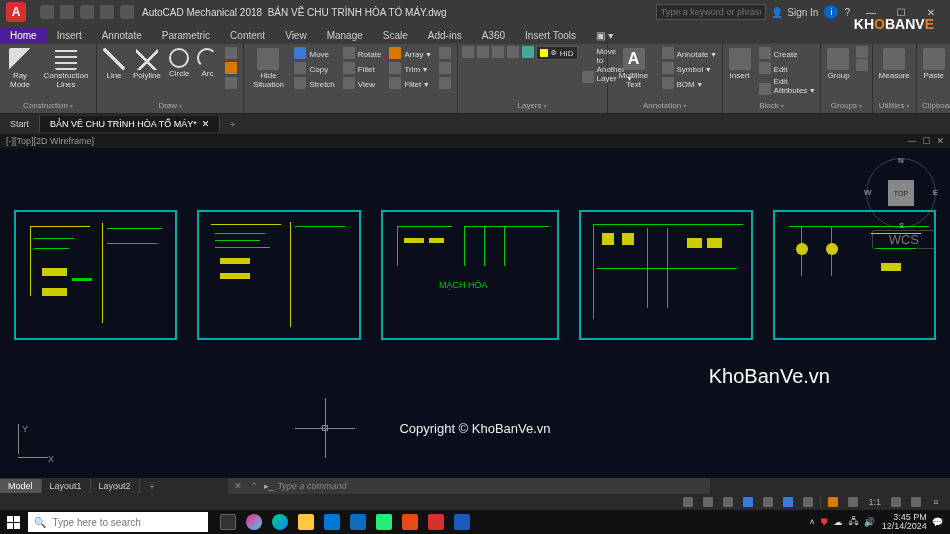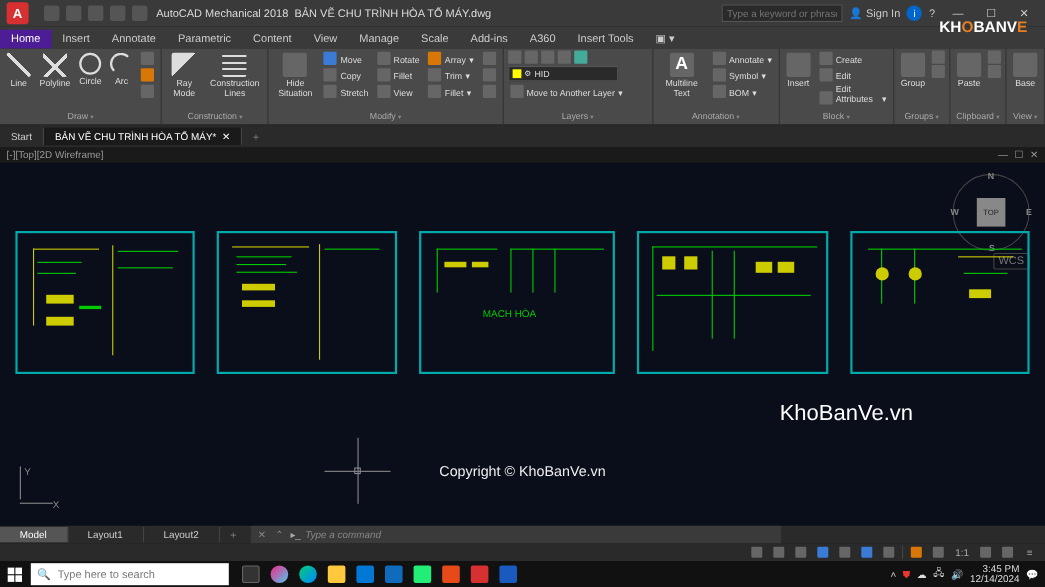--- a/index.html
+++ b/index.html
@@ -55,21 +55,21 @@
 .vp-ctrl { display:flex; gap:6px; }
 .vp-ctrl span { cursor:pointer; }
 
 
 .canvas { position:absolute; top:148px; left:0; right:0; bottom:56px; background:#0a0d1a; overflow:hidden; }
 .viewcube { position:absolute; top:10px; right:14px; width:70px; height:70px; }
 .vc-ring { position:absolute; inset:0; border:1px solid #444; border-radius:50%; }
 .vc-face { position:absolute; top:22px; left:22px; width:26px; height:26px; background:#888; display:flex; align-items:center; justify-content:center; font-size:7px; color:#222; }
 .vc-dir { position:absolute; font-size:8px; color:#888; font-weight:bold; }
 .vc-n { top:-2px; left:32px; } .vc-s { bottom:-2px; left:33px; } .vc-e { right:-2px; top:30px; } .vc-w { left:-2px; top:30px; }
-.wcs-badge { position:absolute; top:82px; right:14px; font-size:10px; color:#777; border:1px solid #444; padding:1px 4px; border-radius:2px; }
+.wcs-badge { position:absolute; top:82px; right:14px; font-size:13px; color:#777; border:1px solid #444; padding:1px 16px; border-radius:2px; }
 
 .dwg-strip { position:absolute; top:62px; left:14px; right:14px; height:130px; display:flex; gap:20px; }
 .sheet { border:2px solid #0aa; background:transparent; position:relative; }
 .sheet:nth-child(1){width:165px;} .sheet:nth-child(2){width:165px;} .sheet:nth-child(3){width:180px;} .sheet:nth-child(4){width:175px;} .sheet:nth-child(5){width:165px;}
 .schematic { position:absolute; inset:6px; }
 .sl { position:absolute; background:#cc0; }
 .sg { position:absolute; background:#0c0; }
 .sheet-label { position:absolute; font-size:9px; color:#0c0; }
 
 .crosshair { position:absolute; top:250px; left:295px; width:60px; height:60px; pointer-events:none; }
@@ -81,21 +81,21 @@
 .ucs-y { position:absolute; left:4px; top:0; width:1px; height:30px; background:#888; }
 .ucs-x { position:absolute; left:4px; bottom:6px; width:30px; height:1px; background:#888; }
 .ucs-ly { position:absolute; left:8px; top:0; font-size:9px; color:#888; }
 .ucs-lx { position:absolute; right:0; bottom:0; font-size:9px; color:#888; }
 
 .watermark { position:absolute; bottom:90px; right:120px; font-size:20px; color:#fff; font-weight:500; }
 .copyright-overlay { position:absolute; bottom:42px; left:0; right:0; text-align:center; font-size:13px; color:#eee; font-weight:500; }
 
 
 .bottom-strip { position:absolute; bottom:40px; left:0; right:0; height:16px; background:#2a2a2a; display:flex; align-items:center; font-size:9px; }
-.ml-tab { padding:2px 18px; color:#ccc; border-right:1px solid #444; }
+.ml-tab { padding:2px 8px; color:#ccc; border-right:1px solid #444; }
 .ml-tab.active { background:#555; color:#fff; }
 .ml-plus { padding:2px 8px; color:#888; }
 
 .cmdline { position:absolute; bottom:40px; left:228px; right:240px; height:16px; background:#3a3a3a; display:flex; align-items:center; font-size:9px; color:#888; padding:0 4px; gap:4px; }
 .cmd-ico { width:12px; height:12px; display:flex; align-items:center; justify-content:center; }
 
 
 .statusbar { position:absolute; bottom:24px; left:0; right:0; height:16px; background:#2a2a2a; display:flex; align-items:center; justify-content:flex-end; gap:4px; padding:0 6px; font-size:9px; color:#aaa; }
 .st-btn { width:16px; height:14px; display:flex; align-items:center; justify-content:center; cursor:pointer; }
 .st-btn .sm-ico{width:10px;height:10px;}
@@ -161,20 +161,34 @@
   <div class="rtab">Add-ins</div>
   <div class="rtab">A360</div>
   <div class="rtab">Insert Tools</div>
   <div class="rtab">▣ ▾</div>
 </div>
 
 <div class="ribbon">
   <div class="panel">
     <div class="panel-body">
       <div class="big-btn">
+          <div class="big-ico" style="background:linear-gradient(135deg,#ddd 50%,transparent 50%);"></div>
+          <div class="big-lbl" style="white-space:normal;width:28px;text-align:center;">Ray Mode</div>
+        </div>
+      <div class="big-btn">
+          <div class="big-ico" style="background:repeating-linear-gradient(0deg,#ddd,#ddd 2px,transparent 2px,transparent 6px);"></div>
+          <div class="big-lbl" style="white-space:normal;width:48px;text-align:center;">Construction Lines</div>
+        </div>
+    </div>
+    <div class="panel-label">Construction</div>
+  </div>
+
+  <div class="panel">
+    <div class="panel-body">
+      <div class="big-btn">
           <div class="big-ico line"></div>
           <div class="big-lbl">Line</div>
         </div>
       <div class="big-btn">
           <div class="big-ico" style="background:linear-gradient(45deg,transparent 40%,#ddd 40%,#ddd 50%,transparent 50%),linear-gradient(-45deg,transparent 40%,#ddd 40%,#ddd 50%,transparent 50%);"></div>
           <div class="big-lbl">Polyline</div>
         </div>
       <div class="big-btn">
           <div class="big-ico circle"></div>
           <div class="big-lbl">Circle</div>
@@ -189,34 +203,20 @@
           </div>
         <div class="row-item">
             <div class="sm-ico orange"></div>
           </div>
         <div class="row-item">
             <div class="sm-ico"></div>
           </div>
       </div>
     </div>
     <div class="panel-label">Draw</div>
-  </div>
-
-  <div class="panel">
-    <div class="panel-body">
-      <div class="big-btn">
-          <div class="big-ico" style="background:linear-gradient(135deg,#ddd 50%,transparent 50%);"></div>
-          <div class="big-lbl" style="white-space:normal;width:28px;text-align:center;">Ray Mode</div>
-        </div>
-      <div class="big-btn">
-          <div class="big-ico" style="background:repeating-linear-gradient(0deg,#ddd,#ddd 2px,transparent 2px,transparent 6px);"></div>
-          <div class="big-lbl" style="white-space:normal;width:48px;text-align:center;">Construction Lines</div>
-        </div>
-    </div>
-    <div class="panel-label">Construction</div>
   </div>
 
   <div class="panel">
     <div class="panel-body">
       <div class="big-btn">
           <div class="big-ico"></div>
           <div class="big-lbl" style="white-space:normal;width:36px;text-align:center;">Hide Situation</div>
         </div>
       <div class="row-stack">
         <div class="row-item">
@@ -256,25 +256,24 @@
             <div class="sm-ico"></div>
           </div>
         <div class="row-item">
             <div class="sm-ico"></div>
           </div>
         <div class="row-item">
             <div class="sm-ico"></div>
           </div>
       </div>
     </div>
-    <div class="panel-label">Modify</div>
   </div>
 
   <div class="panel" style="width:150px;">
-    <div class="panel-body" style="flex-direction:column;gap:2px;">
+    <div class="panel-body" style="flex-direction:row;gap:2px;">
       <div style="display:flex;gap:3px;">
         <div class="sm-ico"></div>
         <div class="sm-ico"></div>
         <div class="sm-ico"></div>
         <div class="sm-ico"></div>
         <div class="sm-ico green"></div>
       </div>
       <div class="layer-combo">
           <div class="lc-swatch"></div>
           <span style="font-size:7px;">⚙</span>
@@ -328,20 +327,29 @@
           <div class="big-lbl">Group</div>
         </div>
       <div class="row-stack">
           <div class="sm-ico"></div>
           <div class="sm-ico"></div>
         </div>
     </div>
     <div class="panel-label">Groups</div>
   </div>
 
+  <div class="panel">
+    <div class="panel-body">
+      <div class="big-btn">
+          <div class="big-ico yellow"></div>
+          <div class="big-lbl">Measure</div>
+        </div>
+    </div>
+    <div class="panel-label">Utilities</div>
+  </div>
 
   <div class="panel">
     <div class="panel-body">
       <div class="big-btn">
           <div class="big-ico"></div>
           <div class="big-lbl">Paste</div>
         </div>
       <div class="row-stack">
           <div class="sm-ico"></div>
           <div class="sm-ico"></div>

